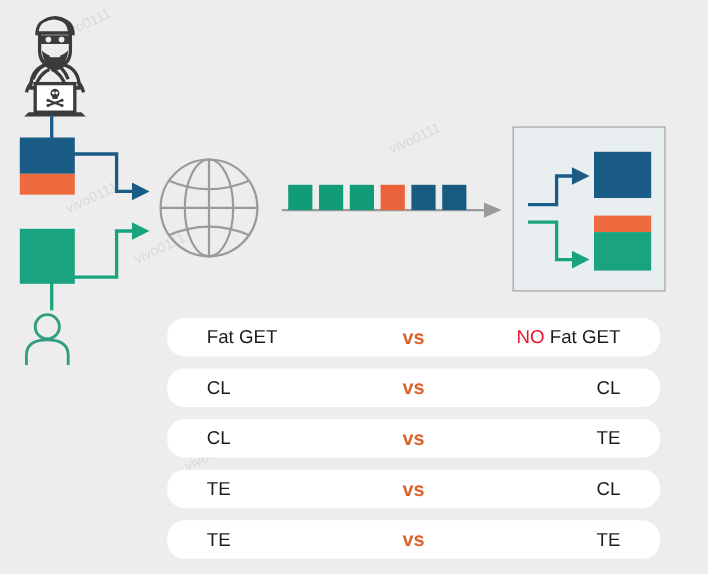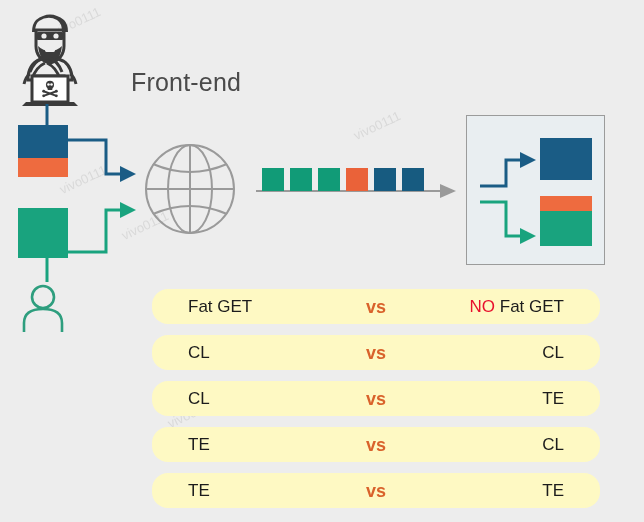--- a/index.html
+++ b/index.html
@@ -146,21 +146,21 @@
   #comparison-table {
     position: absolute;
     left: 152px;
     top: 289px;
     width: 448px;
   }
   .comparison-row {
     position: relative;
     height: 35px;
     margin-bottom: 11px;
-    background: #fef9c3;
+    background: #ffffff;
     border-radius: 16px;
   }
   .comparison-row .cell-left {
     position: absolute;
     left: 36px;
     top: 50%;
     transform: translateY(-50%);
     font-size: 17px;
     color: #1c1c1c;
     white-space: nowrap;
@@ -221,21 +221,20 @@
 <div id="canvas">
 
   <div class="watermark" id="watermark-1">vivo0111</div>
   <div class="watermark" id="watermark-2">vivo0111</div>
   <div class="watermark" id="watermark-3">vivo0111</div>
   <div class="watermark" id="watermark-4">vivo0111</div>
   <div class="watermark" id="watermark-5">vivo0111</div>
   <div class="watermark" id="watermark-6">vivo0111</div>
   <div class="watermark" id="watermark-7">vivo0111</div>
 
-  <div class="heading" id="heading-frontend">Front-end</div>
 
   <svg id="hacker-icon" viewBox="0 0 80 100">
     <g fill="#3b3b3b">
 
       <path d="M26 14 q14 -11 28 0 q4 4 4 12 h-6 q0 -9 -5 -12 q-9 -5 -18 1 q-4 3 -4 11 h-3 q0 -8 4 -12 z"></path>
 
       <path d="M26 24 h28 v16 q0 13 -14 17 q-14 -4 -14 -17 z" fill="none" stroke="#3b3b3b" stroke-width="3"></path>
 
       <rect x="26" y="26" width="28" height="8" rx="2"></rect>
       <circle cx="34" cy="30" r="2.6" fill="#ededed"></circle>

